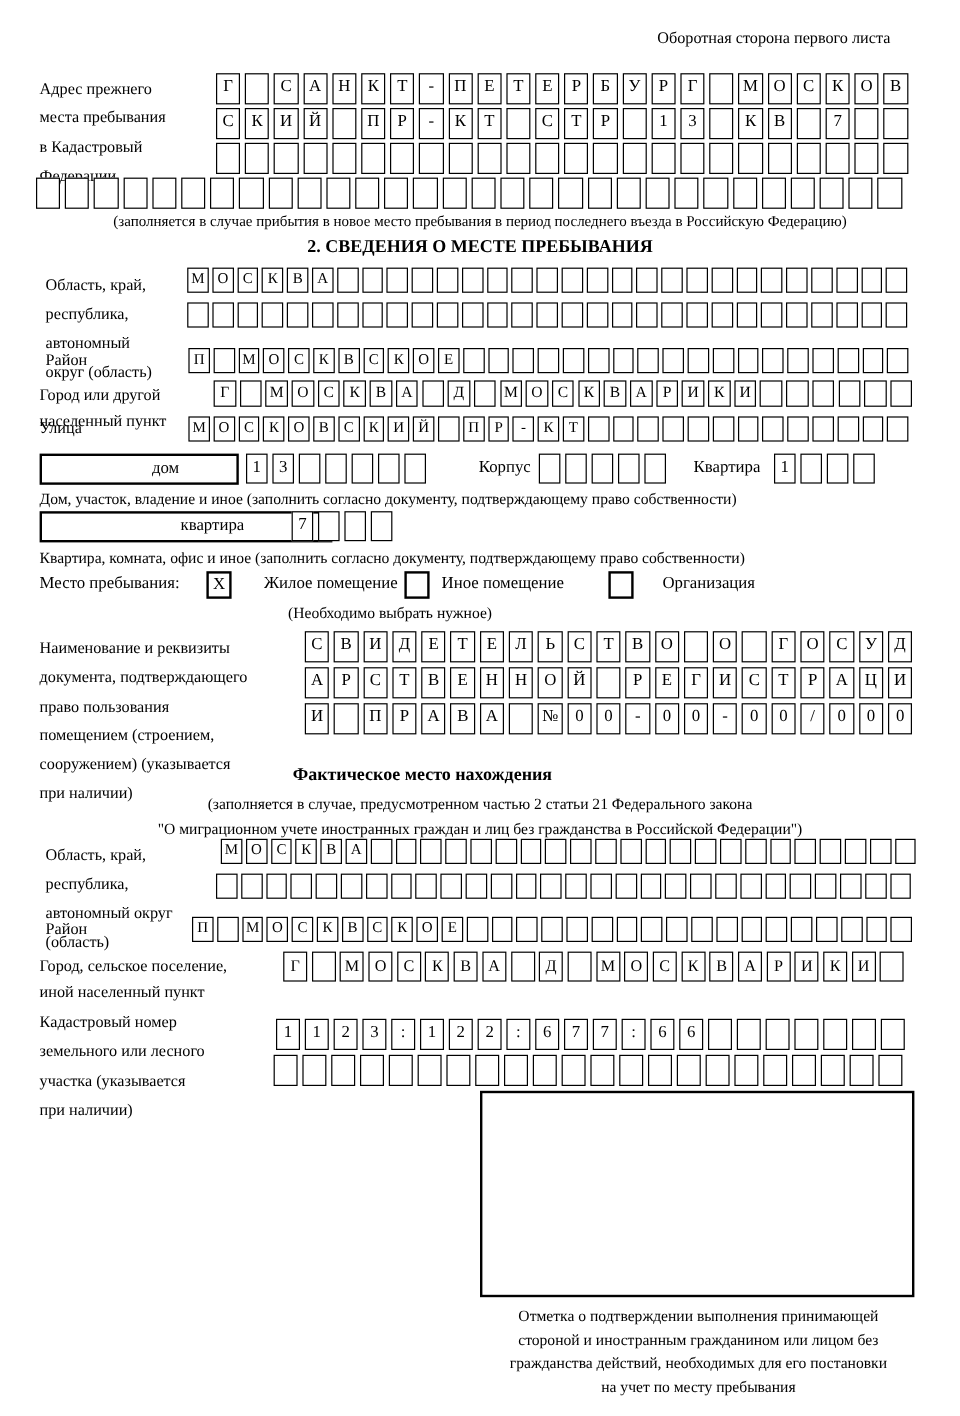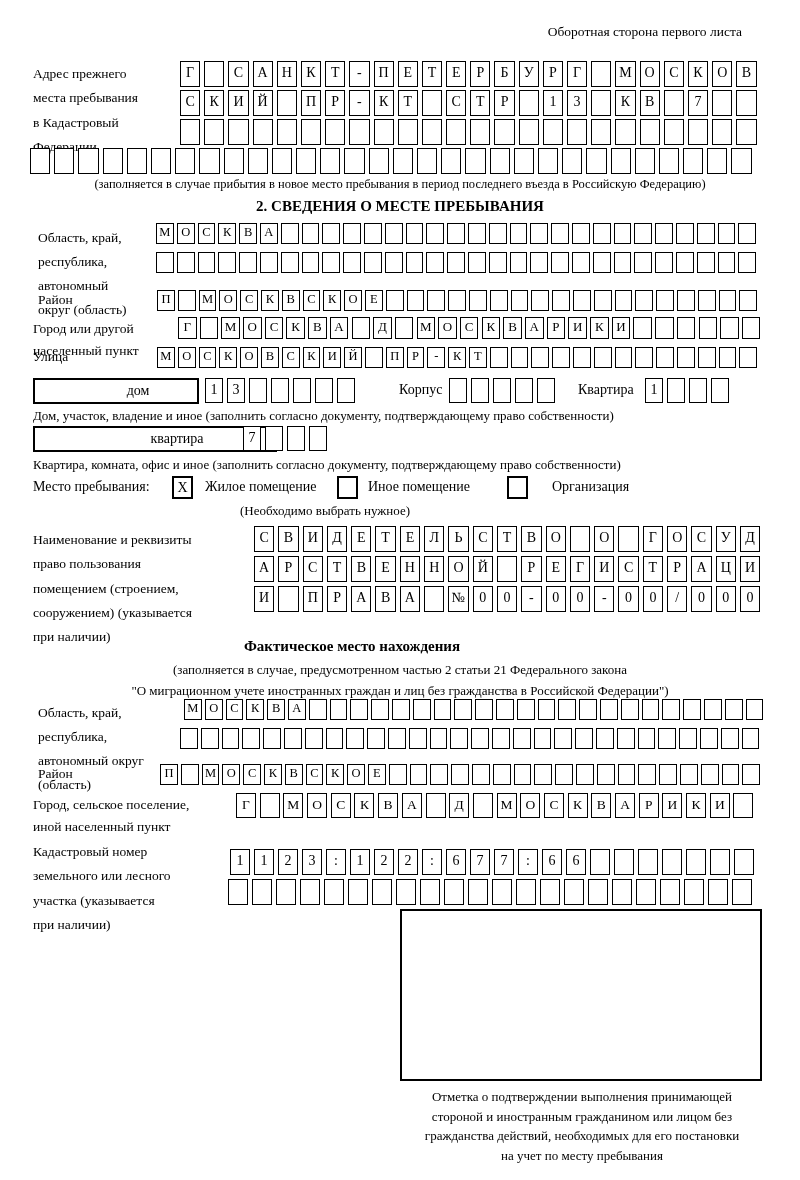--- a/index.html
+++ b/index.html
@@ -354,29 +354,30 @@
   <div class="cellrow lg2" style="left:243px;top:426px">
       <div class="cell">7</div>
       <div class="cell"></div>
       <div class="cell"></div>
       <div class="cell"></div>
     </div>
   <div class="t note" style="left:33px;top:457px;font-size:13px">Квартира, комната, офис и иное (заполнить согласно документу, подтверждающему право собственности)</div>
 
   <div class="t" style="left:33px;top:479px;font-size:14px">Место пребывания:</div>
   <div class="chk" style="left:172px;top:476px">X</div>
-  <div class="t" style="left:205px;top:479px;font-size:14px">Жилое помещение</div>
+  <div class="t" style="left:220px;top:479px;font-size:14px">Жилое помещение</div>
   <div class="chk" style="left:337px;top:476px"></div>
   <div class="t" style="left:368px;top:479px;font-size:14px">Иное помещение</div>
   <div class="chk" style="left:507px;top:476px"></div>
   <div class="t" style="left:552px;top:479px;font-size:14px">Организация</div>
   <div class="t note" style="left:240px;top:503px;font-size:13px">(Необходимо выбрать нужное)</div>
 
   <div class="lbl" style="left:33px;top:528px;line-height:24.3px">
     <div>Наименование и реквизиты</div>
+    <div>документа, подтверждающего</div>
     <div>право пользования</div>
     <div>помещением (строением,</div>
     <div>сооружением) (указывается</div>
     <div>при наличии)</div>
   </div>
   <div class="cellrow doc" style="left:254px;top:526px">
       <div class="cell">С</div>
       <div class="cell">В</div>
       <div class="cell">И</div>
       <div class="cell">Д</div>

